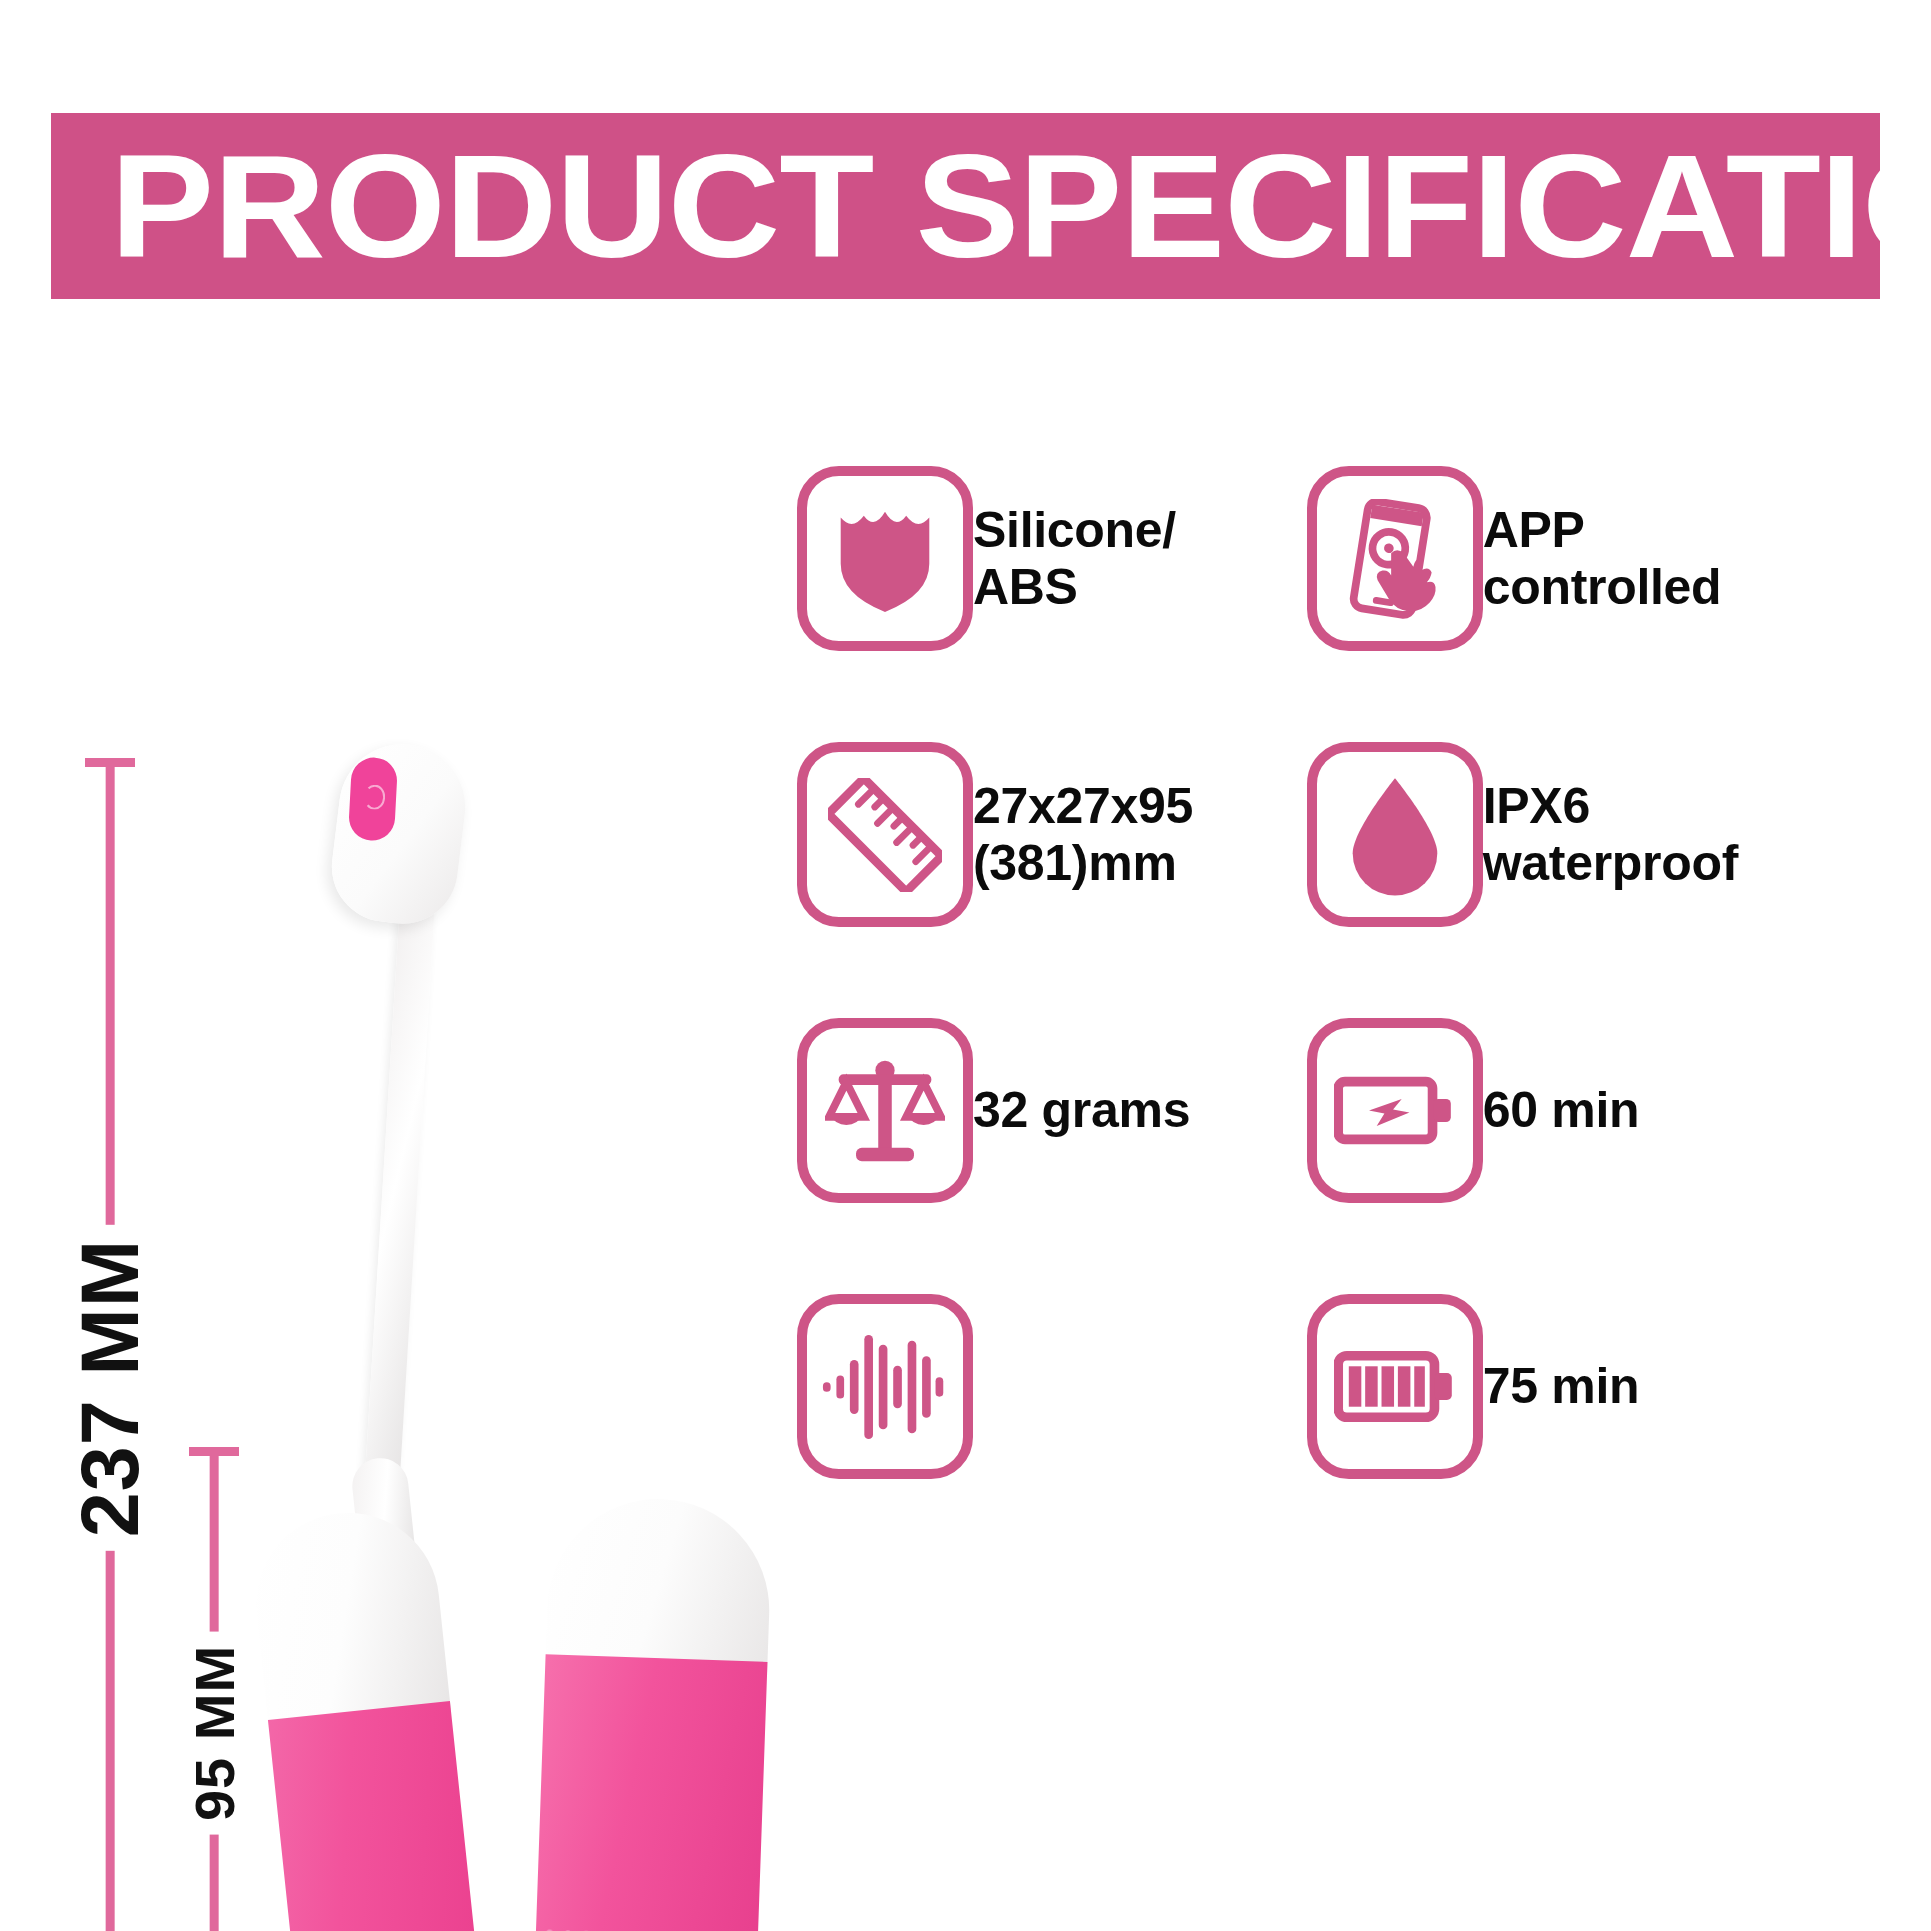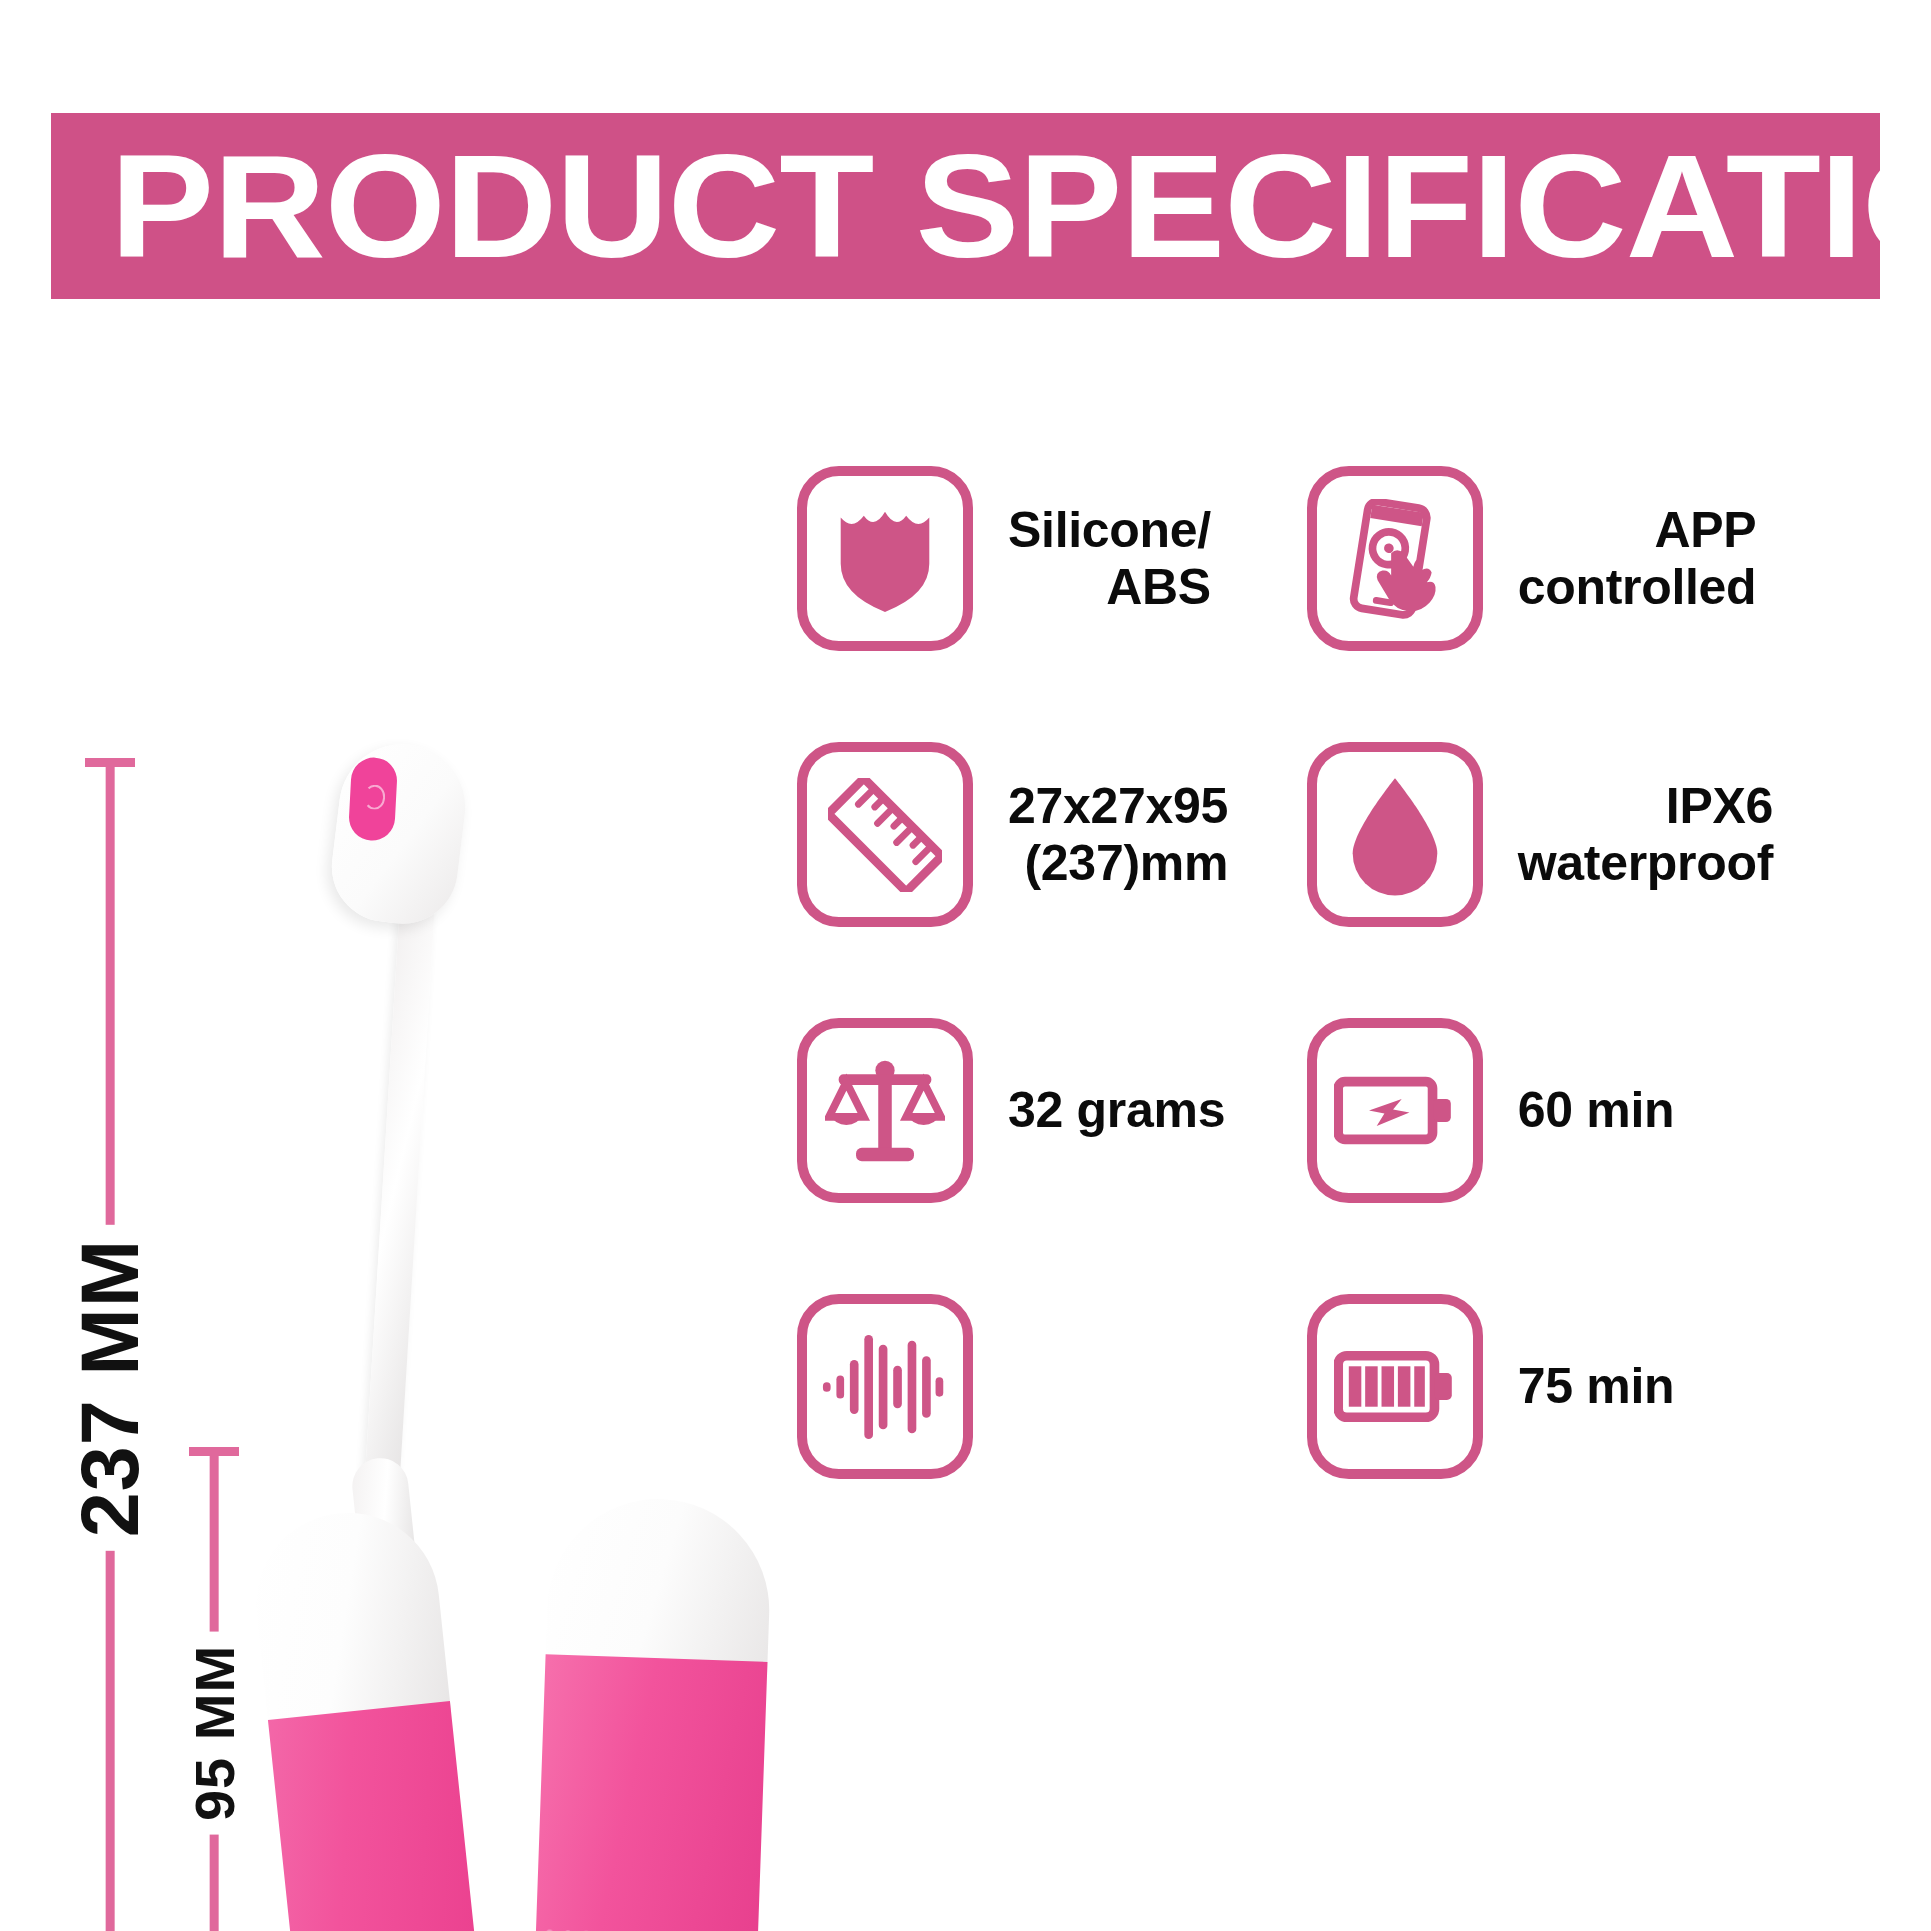--- a/index.html
+++ b/index.html
@@ -108,21 +108,21 @@
     border-radius:0 0 102px 102px; overflow:hidden; opacity:.4;
     background-image:radial-gradient(circle at 7.7px 7.7px, rgba(255,255,255,.85) 3.1px, transparent 4.2px);
     background-size:18.3px 18.3px;
   }
 
   
   #spec-grid{
     position:absolute; left:797px; top:462px; width:1120px;
     display:grid; grid-template-columns:502px 502px; column-gap:7.7px; row-gap:83px;
   }
-  .spec-item{ display:flex; align-items:center; gap:35px; height:193px;text-align:right; }
+  .spec-item{ display:flex; align-items:center; height:193px; }
   .spec-icon{
     flex:0 0 auto; width:176px; height:185px;
     border:10.6px solid #CE5587; border-radius:42px;
     display:flex; align-items:center; justify-content:center;
   }
   .spec-icon svg{ display:block; }
   .spec-label{
     color:#0b0b0b; font-weight:bold; font-size:50px; line-height:1.14;
     white-space:pre-line; letter-spacing:-0.3px;
   }
@@ -218,21 +218,21 @@
             <line x1="85" y1="45" x2="62" y2="45"></line>
             <line x1="85" y1="59" x2="72" y2="59"></line>
             <line x1="85" y1="73" x2="62" y2="73"></line>
             <line x1="85" y1="87" x2="72" y2="87"></line>
             <line x1="85" y1="101" x2="62" y2="101"></line>
           </g>
         </g>
       </svg>
     </div>
     <div class="spec-label">27x27x95
-(237)mm</div>
+(381)mm</div>
   </div>
 
   <div class="spec-item">
     <div class="spec-icon">
       <svg width="100" height="122" viewBox="0 0 104 126">
         <path fill="#CE5587" d="M52 4 C52 4 96 58 96 82 A44 44 0 0 1 8 82 C8 58 52 4 52 4 Z"></path>
       </svg>
     </div>
     <div class="spec-label">IPX6
 waterproof</div>

